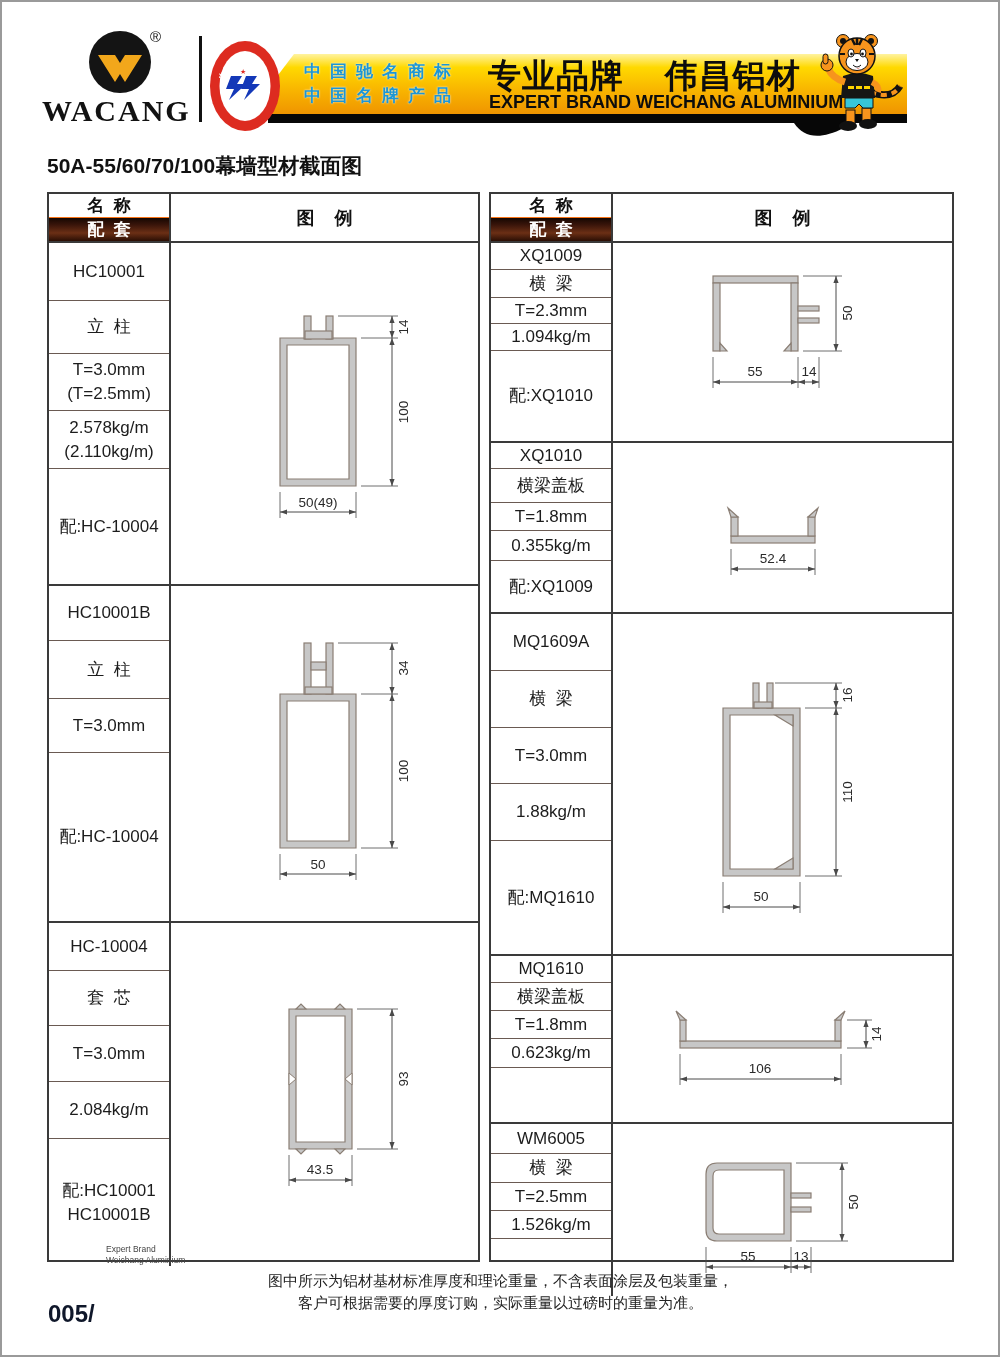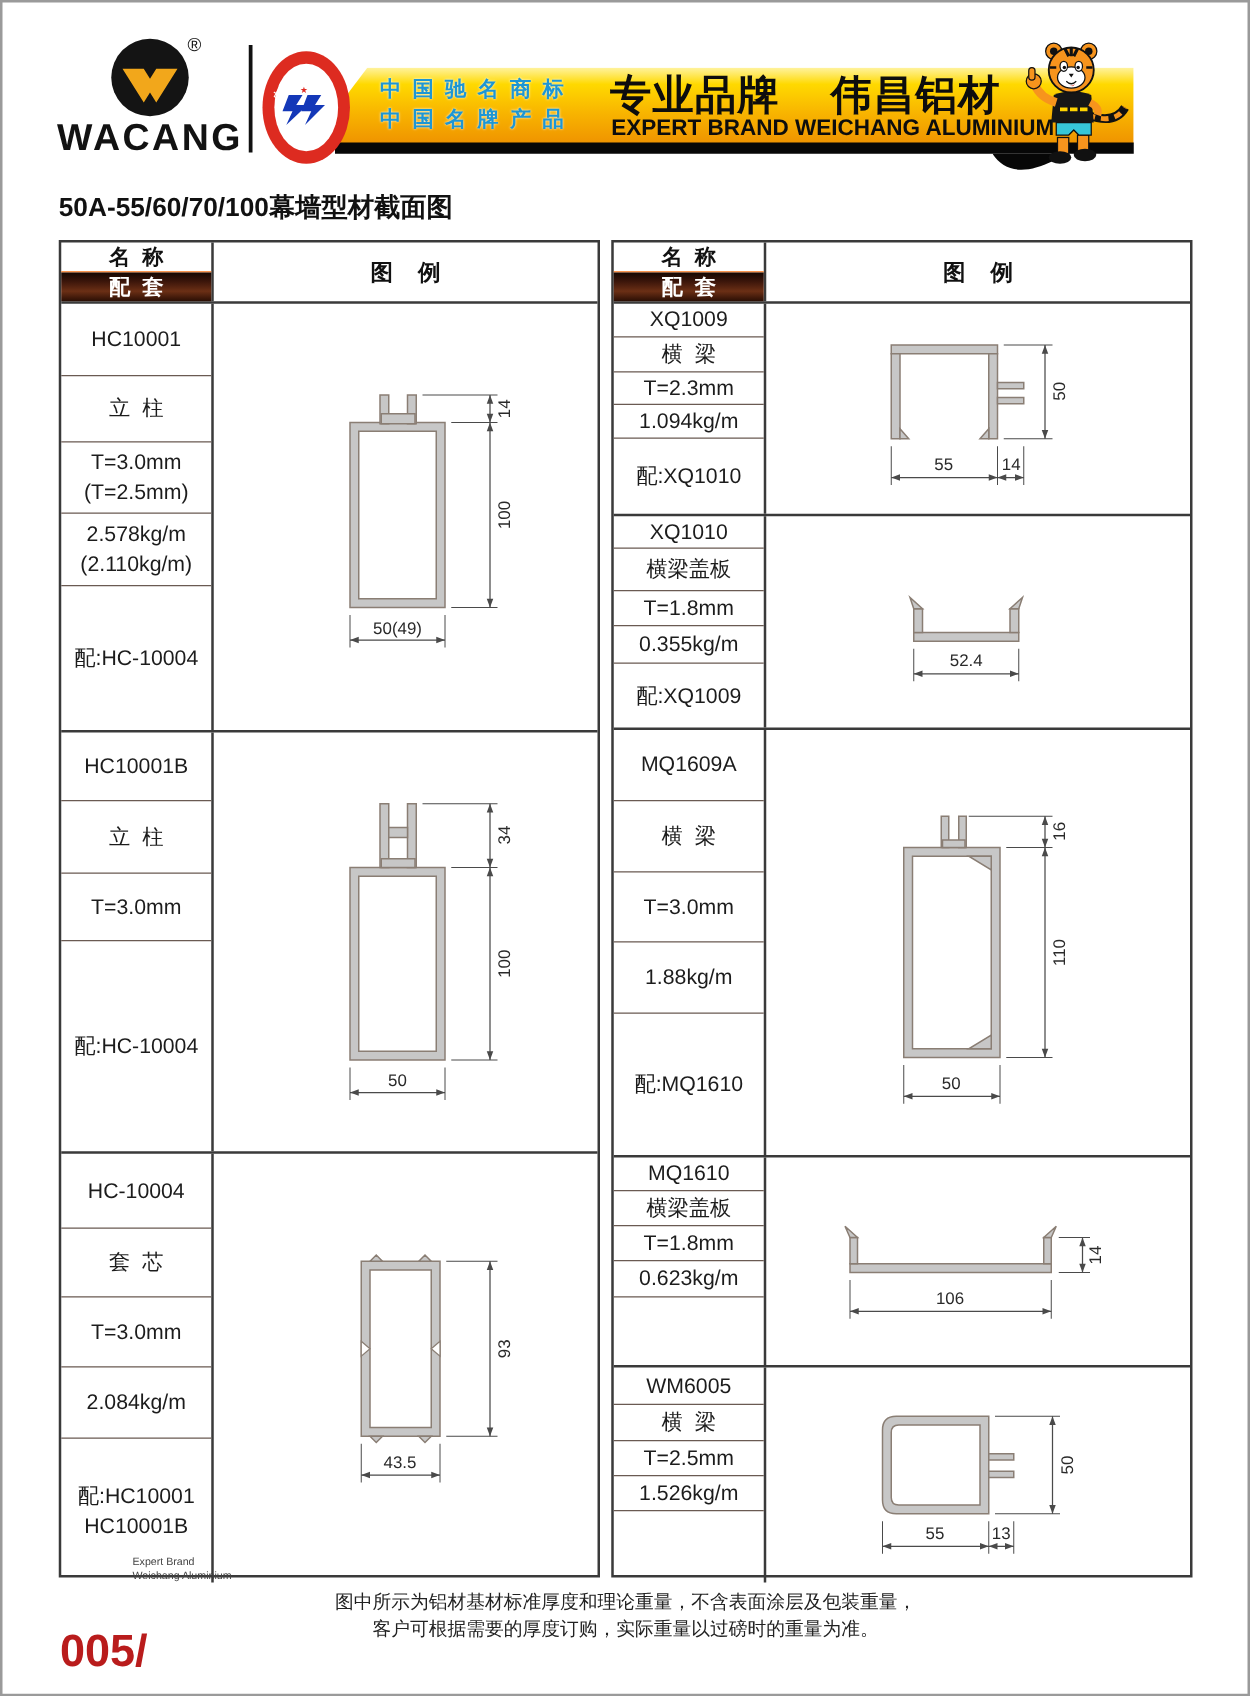--- a/index.html
+++ b/index.html
@@ -2,22 +2,22 @@
 <html><head>
 <meta charset="utf-8">
 <style>
   html,body{margin:0;padding:0;background:#e8e8e8;}
   .page{position:relative;width:1000px;height:1357px;background:#fff;
         font-family:"Liberation Sans",sans-serif;overflow:hidden;
         border:2px solid #9a9a9a;box-sizing:border-box;}
   .abs{position:absolute;}
 
   
-  .brand-word{left:40px;top:92px;width:156px;text-align:center;
-      font-size:30px;font-weight:800;letter-spacing:2px;color:#121212;}
+  .brand-word{left:40px;top:92px;width:156px;text-align:left;
+      font-size:30px;font-weight:800;letter-spacing:2px;color:#121212;font-family:Liberation Serif, serif;}
   .divider{left:197px;top:34px;width:3px;height:86px;background:#111;}
   .banner{left:256px;top:52px;width:649px;height:61px;
       background:linear-gradient(180deg,#fff3a0 0%,#ffd900 22%,#f8b400 60%,#ef9300 100%);
       clip-path:polygon(36px 0,100% 0,100% 100%,10px 100%,0 78%);}
   .tagline{position:absolute;left:46px;color:#1d96d4;font-size:17px;font-weight:700;
       letter-spacing:9px;white-space:pre;text-shadow:0 0 2px #fff;}
   .tag1{top:6px;} .tag2{top:30px;}
   .banner-cn{position:absolute;left:230px;top:0px;font-size:33px;font-weight:900;
       color:#0d0d0d;white-space:pre;letter-spacing:1px;}
   .banner-en{position:absolute;left:231px;top:38px;font-size:18px;font-weight:700;
@@ -54,21 +54,21 @@
   .prof{fill:#c7c7c7;stroke:#8a7e74;stroke-width:1.2;}
   .notch{fill:#fff;stroke:#8a7e74;stroke-width:1;}
   .dim{stroke:#4a4a4a;stroke-width:1;fill:none;}
   .ext{stroke:#4a4a4a;stroke-width:0.8;fill:none;}
   .arr{fill:#4a4a4a;stroke:none;}
   .dt{font-family:"Liberation Sans",sans-serif;font-size:13.5px;fill:#2a2a2a;}
 
   
   .note{left:45px;width:907px;text-align:center;font-size:15px;color:#222;white-space:pre;}
   .n1{top:1270px;} .n2{top:1292px;}
-  .pageno{left:46px;top:1298px;font-size:36px;font-weight:800;color:#b91c1c;}
+  .pageno{left:46px;top:1298px;font-size:24px;font-weight:800;color:#0f172a;}
   .pagesub{left:104px;top:1242px;font-size:8.5px;color:#444;line-height:1.3;}
 </style>
 </head>
 <body>
 
 <div class="page">
 
   <svg class="abs" style="left:86px;top:28px" width="64" height="64" viewBox="0 0 64 64">
     <circle cx="32" cy="32" r="31" fill="#141414"></circle>
     <path d="M10,25 H27 L32,33 L37,25 H54 L37,52 L32,44 L27,52 Z" fill="#f2a71b"></path>
@@ -201,21 +201,21 @@
             <text class="dt" transform="translate(237,82) rotate(-90)" text-anchor="middle">34</text>
             <text class="dt" transform="translate(237,185) rotate(-90)" text-anchor="middle">100</text>
             <text class="dt" x="147" y="283" text-anchor="middle">50</text>
           </g>
         </svg>
       </div>
     </div>
 
     <div class="block last" style="height:343px">
       <div class="ncol">
-        <div class="cell" style="height:60px"><div>HC-10004</div></div>
+        <div class="cell" style="height:48px"><div>HC-10004</div></div>
         <div class="cell" style="height:55px"><div>套  芯</div></div>
         <div class="cell" style="height:56px"><div>T=3.0mm</div></div>
         <div class="cell" style="height:57px"><div>2.084kg/m</div></div>
         <div class="cell nb"><div>配:HC10001</div><div>HC10001B</div></div>
       </div>
       <div class="dcol">
         <svg width="309" height="339" viewBox="0 0 309 339">
           <g>
             <path class="prof" fill-rule="evenodd" d="M118,86 H181 V226 H118 Z M125,93 V219 H174 V93 Z"></path>
             <path class="prof" d="M125,86 l5,-5 l5,5 z M164,86 l5,-5 l5,5 z M125,226 l5,5 l5,-5 z M164,226 l5,5 l5,-5 z"></path>
@@ -235,21 +235,21 @@
 
   <div class="ptable t-right">
     <div class="thead">
       <div class="ncol">
         <div class="h-name">名  称</div>
         <div class="h-match">配  套</div>
       </div>
       <div class="h-legend">图    例</div>
     </div>
 
-    <div class="block" style="height:170px">
+    <div class="block" style="height:200px">
       <div class="ncol">
         <div class="cell" style="height:27px"><div>XQ1009</div></div>
         <div class="cell" style="height:28px"><div>横  梁</div></div>
         <div class="cell" style="height:26px"><div>T=2.3mm</div></div>
         <div class="cell" style="height:27px"><div>1.094kg/m</div></div>
         <div class="cell nb"><div>配:XQ1010</div></div>
       </div>
       <div class="dcol">
         <svg width="341" height="168" viewBox="0 0 341 168">
           <g>

